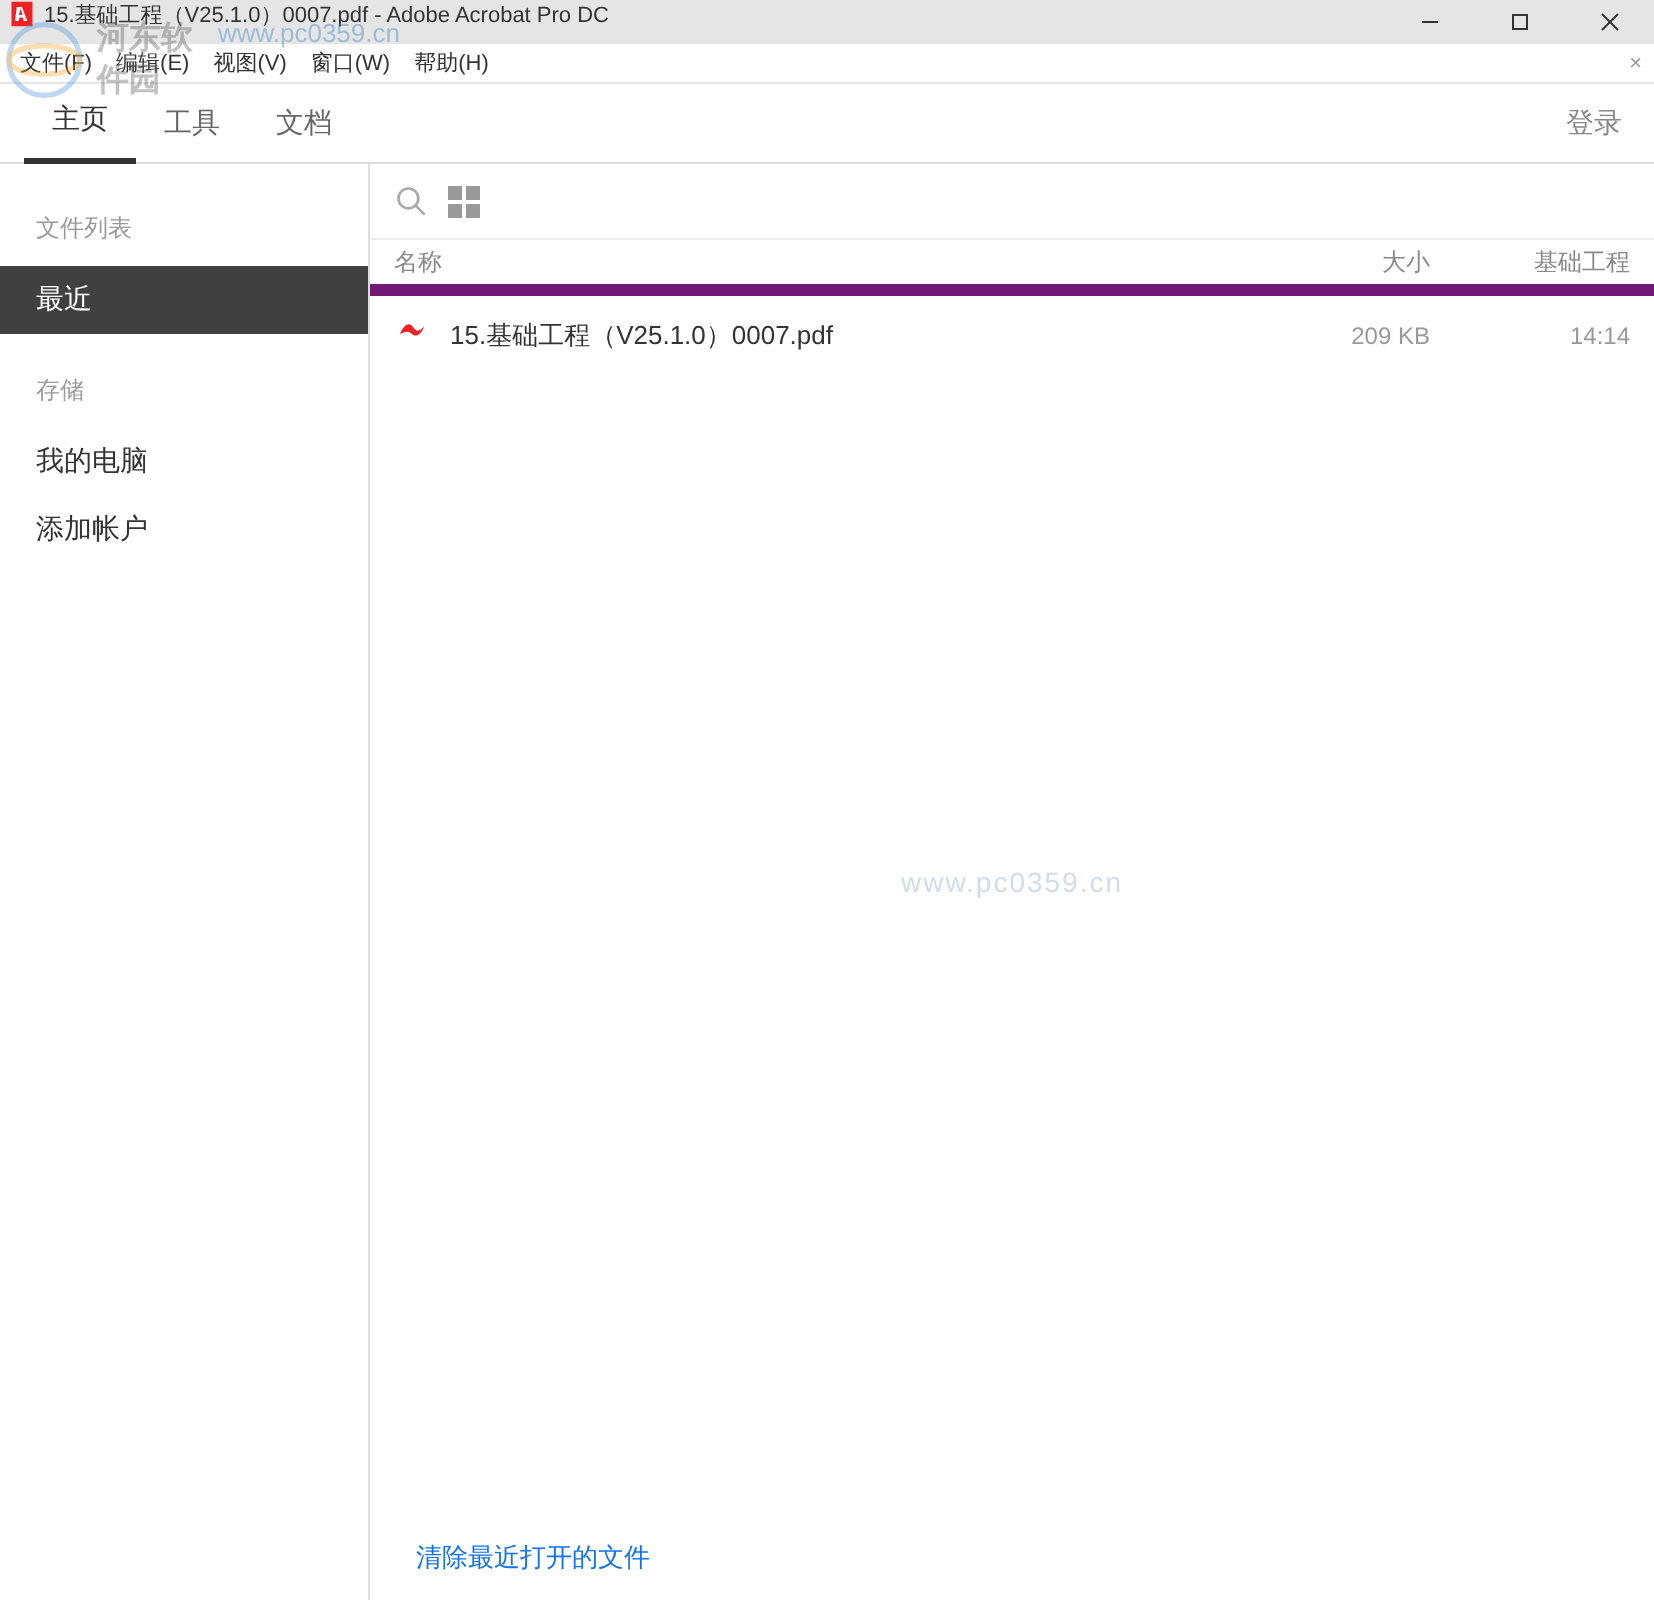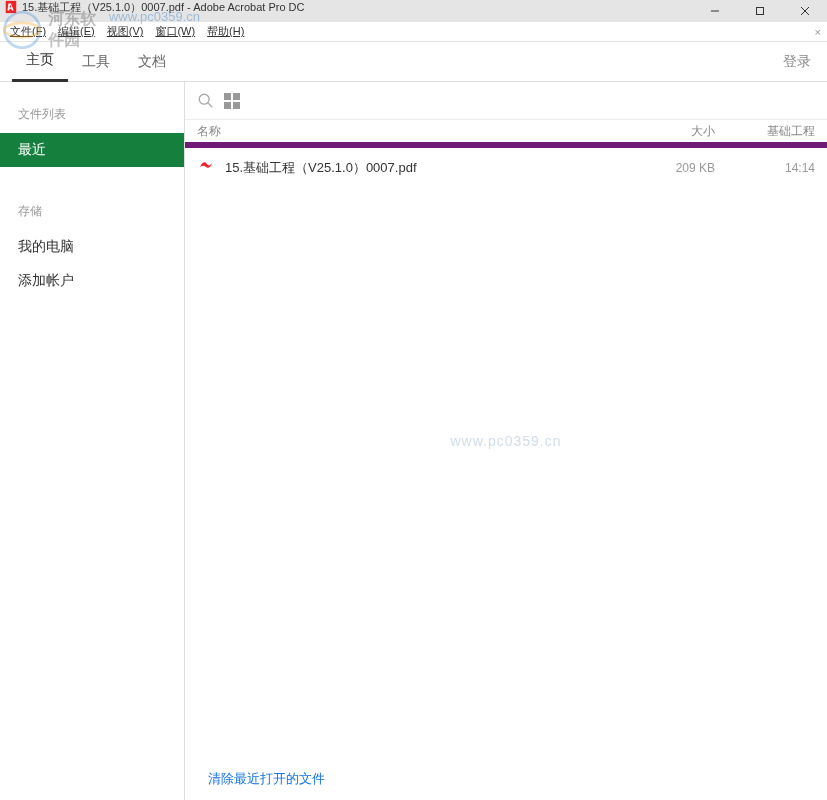--- a/index.html
+++ b/index.html
@@ -5,33 +5,33 @@
 * { margin: 0; padding: 0; box-sizing: border-box; font-family: "Microsoft YaHei", "SimSun", sans-serif; }
 body { width: 827px; height: 800px; background: #fff; overflow: hidden; position: relative; }
 
 .titlebar { height: 22px; background: #e5e5e5; display: flex; align-items: flex-start; padding-left: 4px; border-bottom: 1px solid #e5e5e5; }
 .titlebar-icon { width: 14px; height: 14px; margin-right: 4px; display: inline-flex; align-items: center; justify-content: center; }
 .titlebar-title { font-size: 11px; color: #333; flex: 1; }
 .win-controls { display: flex; height: 100%; }
 .win-btn { width: 45px; height: 22px; display: flex; align-items: center; justify-content: center; font-size: 11px; color: #333; cursor: pointer; }
 
 .menubar { height: 20px; display: flex; align-items: center; padding-left: 4px; border-bottom: 1px solid #e5e5e5; position: relative; }
-.menu-item { font-size: 11px; color: #333; padding: 0 6px; cursor: pointer; text-decoration: underline; }
+.menu-item { font-size: 11px; color: #333; padding: 0 6px; cursor: pointer; }
 .menu-close { position: absolute; right: 6px; font-size: 11px; color: #999; cursor: pointer; }
 
 .nav-tabs { height: 40px; display: flex; align-items: center; padding-left: 12px; border-bottom: 1px solid #ddd; position: relative; }
 .nav-tab { font-size: 14px; color: #666; padding: 0 14px; height: 40px; display: flex; align-items: center; cursor: pointer; }
 .nav-tab.active { color: #333; border-bottom: 3px solid #333; }
 .login-link { position: absolute; right: 16px; font-size: 14px; color: #888; cursor: pointer; }
 
 .content { display: flex; height: calc(800px - 82px); }
 .sidebar { width: 185px; border-right: 1px solid #ddd; padding-top: 18px; }
 .sidebar-header { font-size: 12px; color: #999; padding: 6px 18px 10px; }
 .sidebar-item { font-size: 14px; color: #333; padding: 8px 18px; cursor: pointer; }
-.sidebar-item.active { background: #15803d; color: #fff; }
+.sidebar-item.active { background: #404040; color: #fff; }
 
 .main { flex: 1; display: flex; flex-direction: column; position: relative; }
 .search-row { height: 38px; display: flex; align-items: center; padding: 0 12px; border-bottom: 1px solid #eee; }
 .search-icon { width: 18px; height: 18px; color: #aaa; margin-right: 8px; }
 .search-input { flex: 1; border: none; outline: none; font-size: 14px; color: #555; }
 .view-toggle { width: 18px; height: 18px; color: #888; cursor: pointer; }
 
 .table-header { height: 28px; display: flex; align-items: center; font-size: 12px; color: #888; border-bottom: 6px solid #701a75; padding: 0 12px; }
 .col-name { flex: 1; }
 .col-size { width: 110px; text-align: right; }
@@ -103,21 +103,21 @@
   <div class="nav-tab active">主页</div>
   <div class="nav-tab">工具</div>
   <div class="nav-tab">文档</div>
   <span class="login-link">登录</span>
 </div>
 
 <div class="content">
   <div class="sidebar">
     <div class="sidebar-header">文件列表</div>
     <div class="sidebar-item active">最近</div>
-    <div class="sidebar-header" style="margin-top:30px;">存储</div>
+    <div class="sidebar-header" style="margin-top:14px;">存储</div>
     <div class="sidebar-item">我的电脑</div>
     <div class="sidebar-item">添加帐户</div>
   </div>
 
   <div class="main">
     <div class="search-row">
       <span class="search-icon">
         <svg viewBox="0 0 20 20" width="18" height="18">
             <circle cx="8" cy="8" r="5.5" fill="none" stroke="#aaa" stroke-width="1.5"></circle>
             <line x1="12" y1="12" x2="17" y2="17" stroke="#aaa" stroke-width="1.5"></line>

